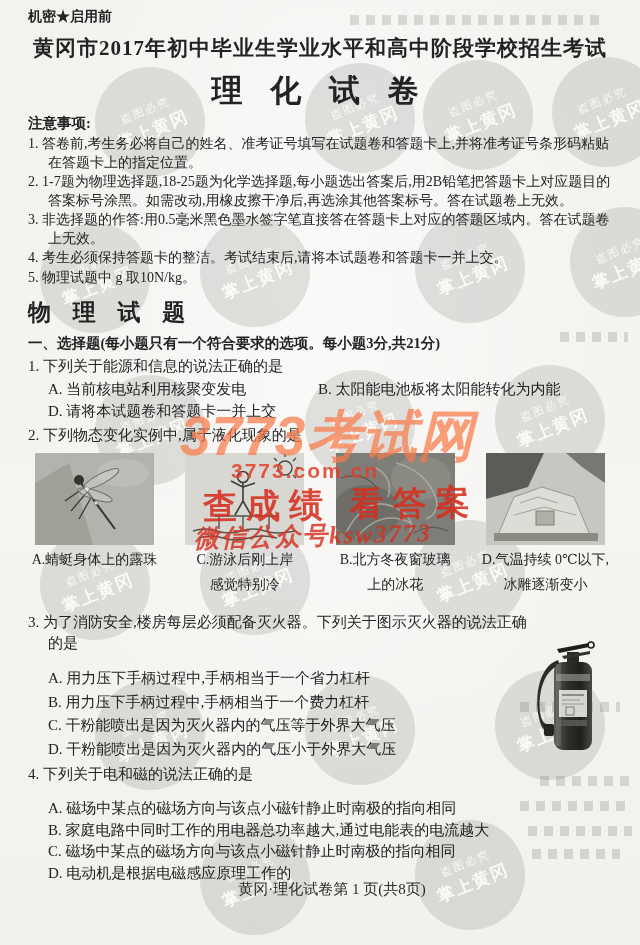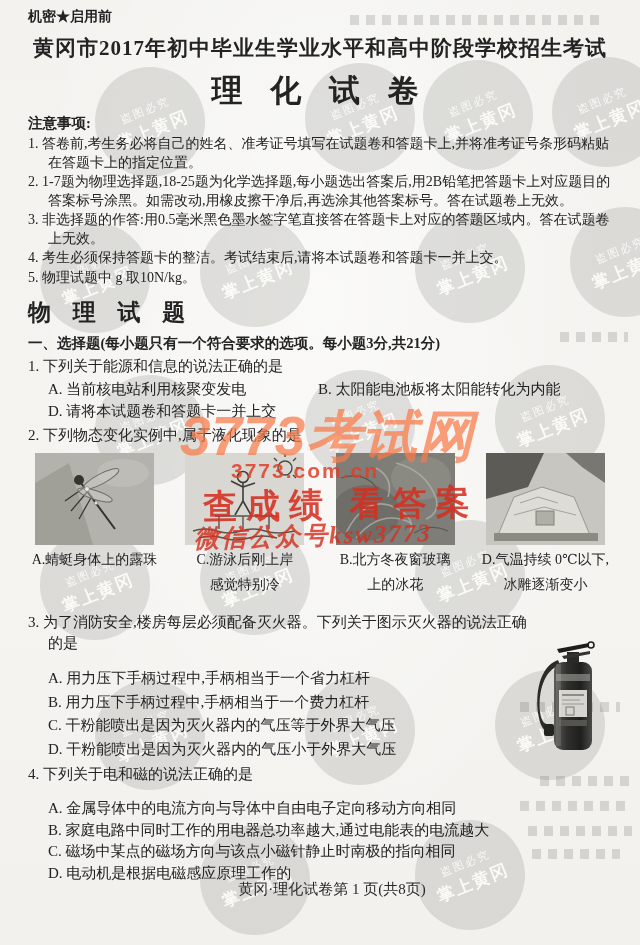--- a/index.html
+++ b/index.html
@@ -278,21 +278,21 @@
           <div class="option">B. 用力压下手柄过程中,手柄相当于一个费力杠杆</div>
           <div class="option">C. 干粉能喷出是因为灭火器内的气压等于外界大气压</div>
           <div class="option">D. 干粉能喷出是因为灭火器内的气压小于外界大气压</div>
         </div>
       </div>
     </div>
 
     <div class="q4-block">
       <div class="stem">4. 下列关于电和磁的说法正确的是</div>
       <div class="options-stack">
-        <div class="option" style="line-height:21.5px">A. 金属导体中的电流方向与导体中自由电子定向移动方向相同</div>
+        <div class="option" style="line-height:21.5px">A. 磁场中某点的磁场方向与该点小磁针静止时南极的指向相同</div>
         <div class="option" style="line-height:21.5px">B. 家庭电路中同时工作的用电器总功率越大,通过电能表的电流越大</div>
         <div class="option" style="line-height:21.5px">C. 磁场中某点的磁场方向与该点小磁针静止时南极的指向相同</div>
         <div class="option" style="line-height:21.5px">D. 电动机是根据电磁感应原理工作的</div>
       </div>
     </div>
   </div>
 
   <svg class="extinguisher" viewBox="0 0 82 130">
     <defs>
       <linearGradient id="extg" x1="0" y1="0" x2="1" y2="0">

